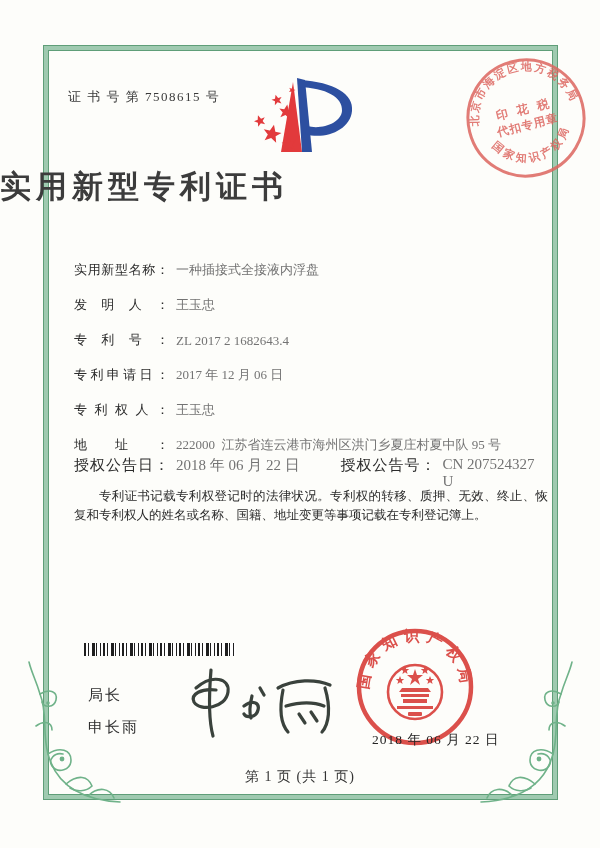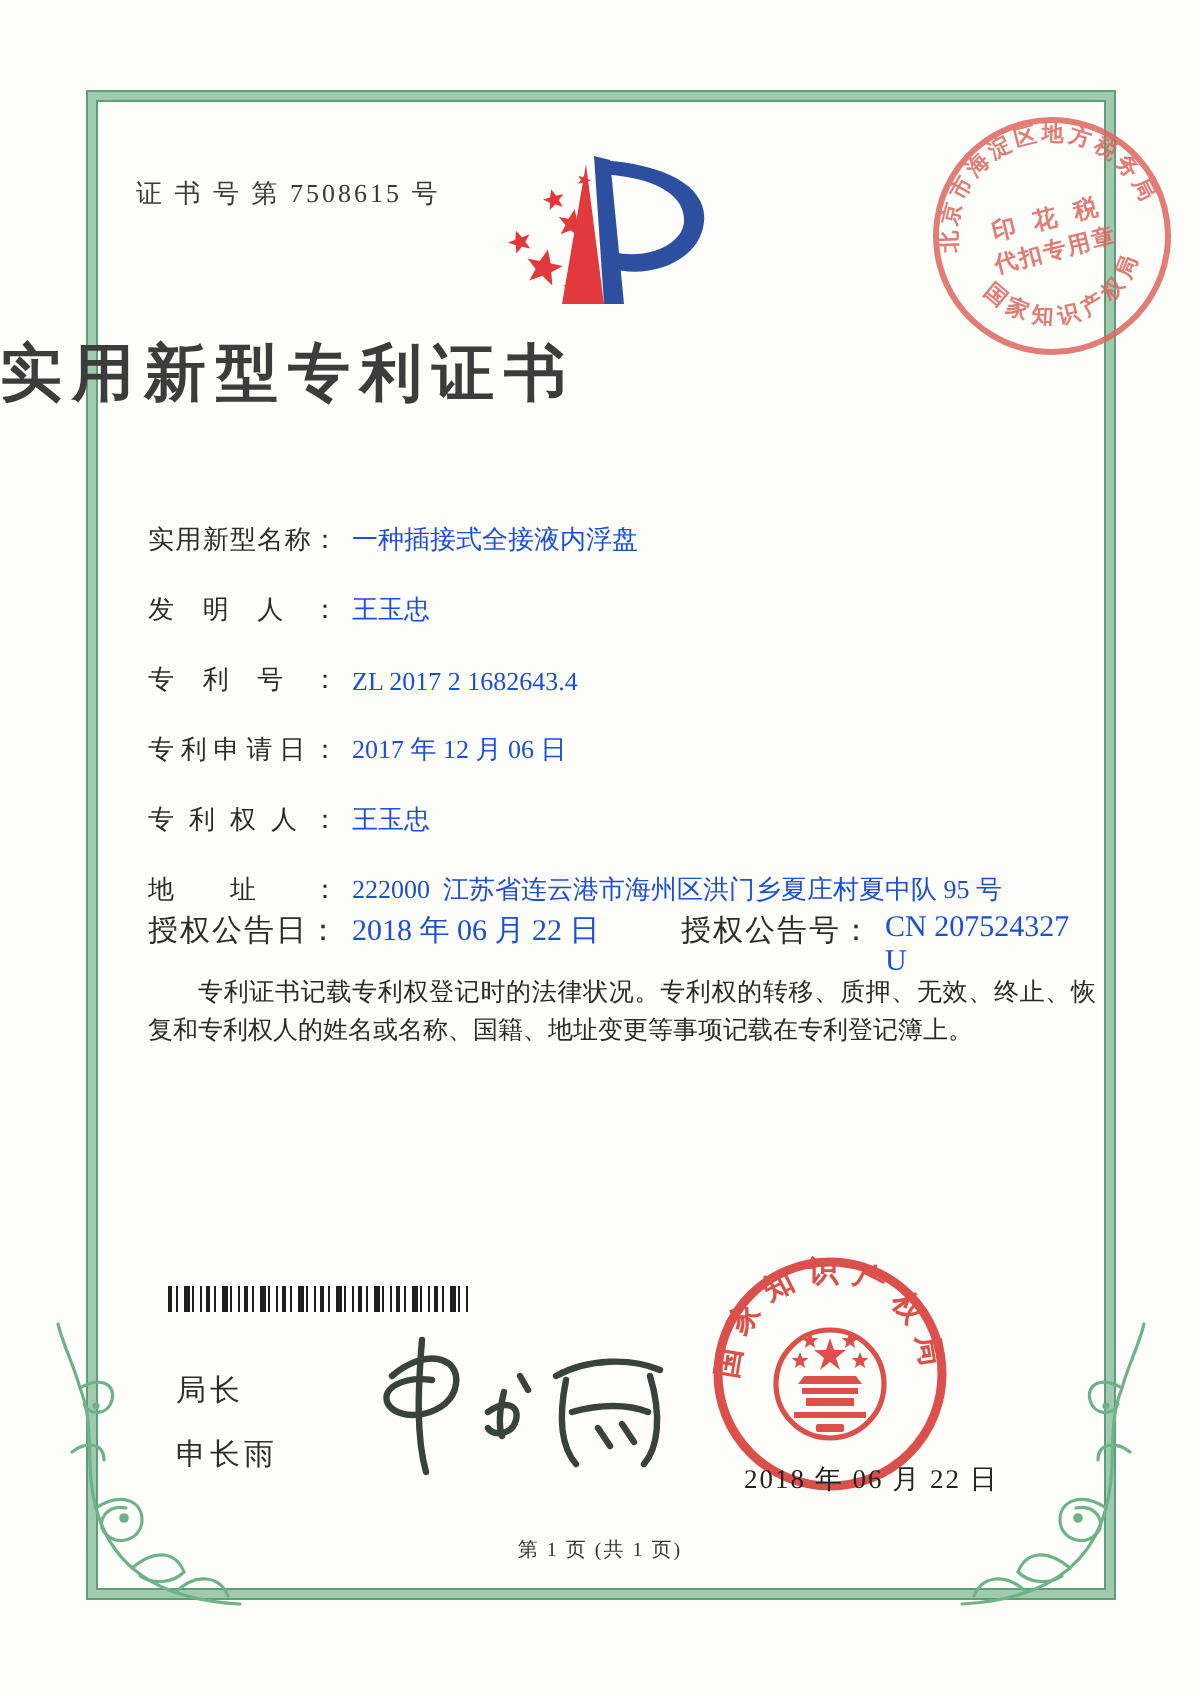--- a/index.html
+++ b/index.html
@@ -29,21 +29,21 @@
     text-align:left;font-size:31px;font-weight:700;
     letter-spacing:5px;color:#3c3c3c;
   }
   .fields{position:absolute;left:74px;top:244px;right:52px;font-size:13px;}
   .frow{height:35px;display:flex;align-items:flex-end;}
   .flabel{
     display:inline-block;width:95px;flex:0 0 95px;
     text-align:justify;text-align-last:justify;
     color:#2b2b2b;
   }
-  .fvalue{margin-left:7px;white-space:pre-wrap;color:#1d4ed8;}
+  .fvalue{margin-left:7px;white-space:pre-wrap;color:#737373;}
   .grant-row{position:absolute;left:74px;top:456px;right:52px;display:flex;font-size:15px;}
   .grant-left{display:flex;width:268px;}
   .grant-right{display:flex;}
   .paras{
     position:absolute;left:74px;top:487px;width:474px;
     font-size:12.5px;line-height:19px;text-align:justify;color:#2a2a2a;
   }
   .paras p{margin:0;text-indent:2em;}
   .barcode{
     position:absolute;left:84px;top:643px;width:152px;height:13px;
@@ -56,21 +56,21 @@
   .signer-name{position:absolute;left:88px;top:718px;font-size:15px;letter-spacing:2px;color:#2e2e2e;font-family:"Liberation Sans",sans-serif;}
   .signature{position:absolute;left:178px;top:664px;width:170px;height:78px;}
   .seal-bottom{position:absolute;left:350px;top:624px;width:130px;height:130px;opacity:.92;}
   .seal-date{
     position:absolute;left:372px;top:731px;font-size:13.5px;
     letter-spacing:1px;color:#242424;
   }
   .seal-top{position:absolute;left:460px;top:52px;width:132px;height:132px;transform:rotate(-14deg);opacity:.85;}
   .footer{
     position:absolute;left:0;right:0;top:768px;text-align:center;
-    font-size:10px;color:#333;letter-spacing:1px;
+    font-size:14px;color:#333;letter-spacing:1px;
   }
   .flourish{position:absolute;width:96px;height:148px;pointer-events:none;}
   .fl-bl{left:26px;bottom:44px;}
   .fl-br{right:25px;bottom:44px;transform:scaleX(-1);}
 </style>
 </head>
 <body>
 
 <div class="page">
 

